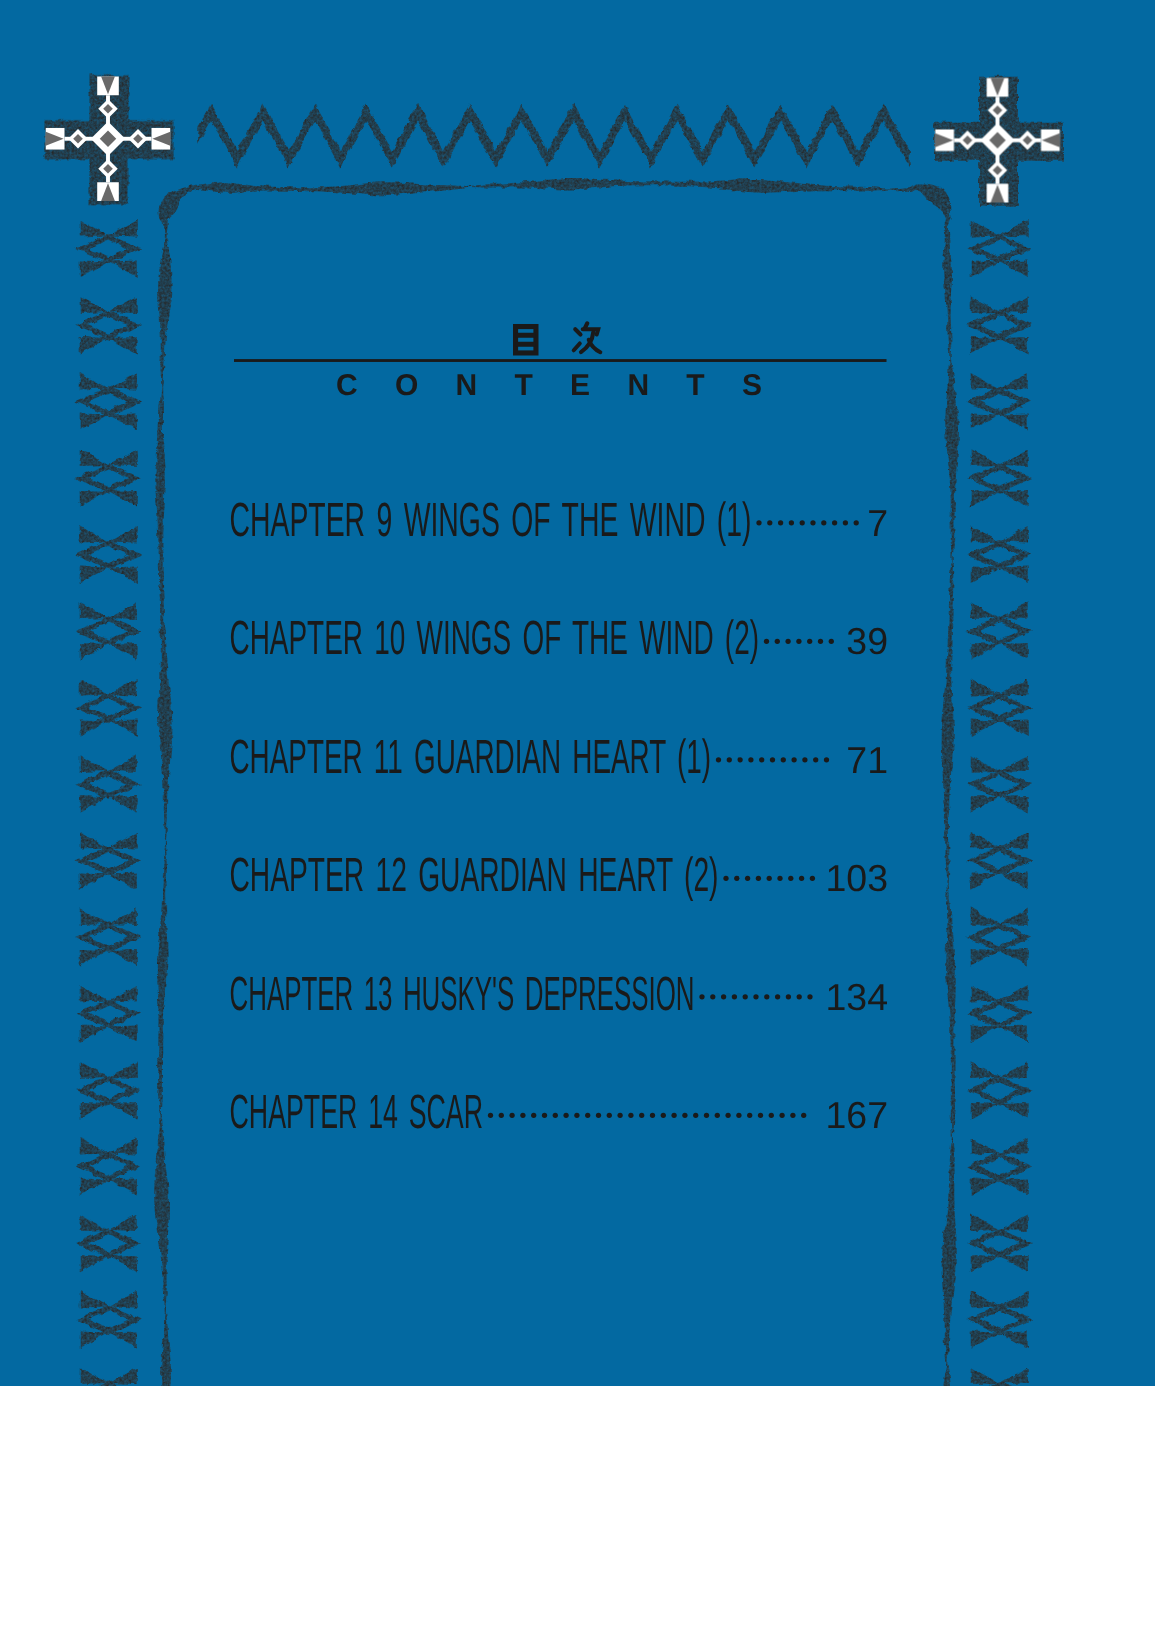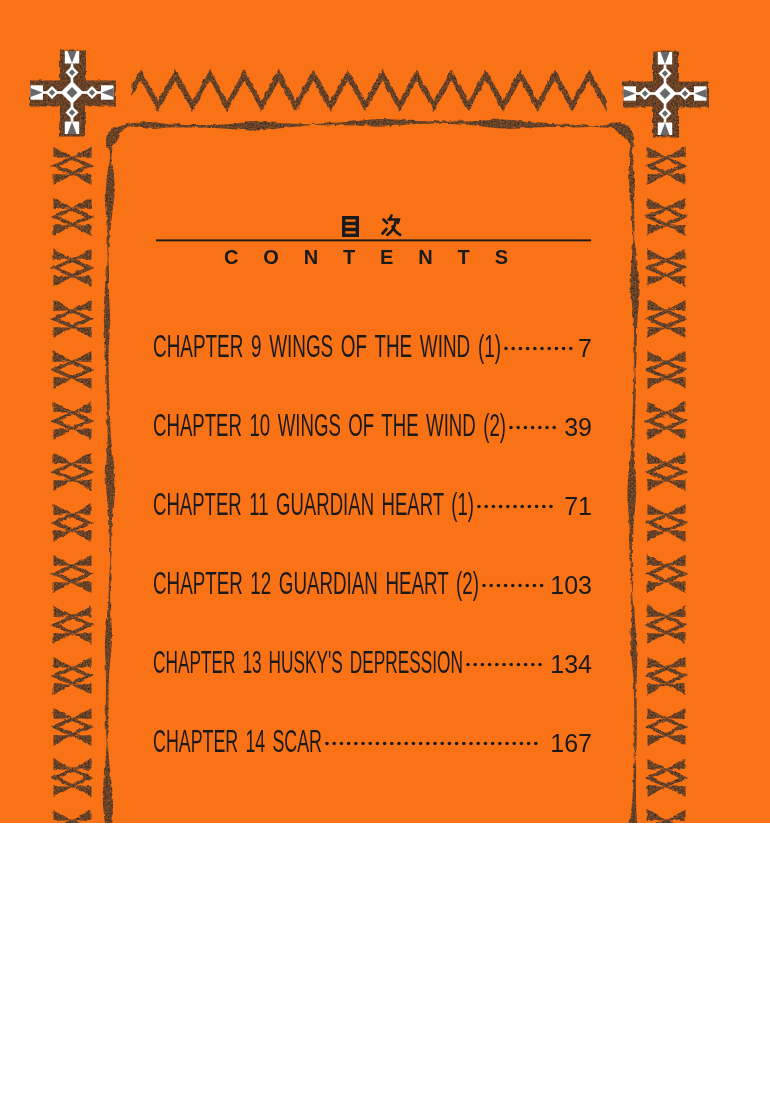--- a/index.html
+++ b/index.html
@@ -1,14 +1,14 @@
 <!DOCTYPE html>
 <html><head><meta charset="utf-8"><style>
 html,body{margin:0;padding:0;background:#fff}
-#page{position:relative;width:770px;height:823px;background:#f97316;overflow:hidden;
+#page{position:relative;width:770px;height:924px;background:#0369a1;overflow:hidden;
 font-family:"Liberation Sans",sans-serif}
 </style></head><body>
 <div id="page">
 <svg xmlns="http://www.w3.org/2000/svg" width="770" height="1100" viewBox="0 0 770 1100" style="position:absolute;top:0;left:0">
 <defs>
 <filter id="grain" x="-3%" y="-3%" width="106%" height="106%">
   <feTurbulence type="fractalNoise" baseFrequency="0.6" numOctaves="3" seed="11" result="n"></feTurbulence>
   <feTurbulence type="turbulence" baseFrequency="0.11" numOctaves="2" seed="4" result="d"></feTurbulence>
   <feDisplacementMap in="SourceGraphic" in2="d" scale="3" xChannelSelector="R" yChannelSelector="G" result="disp"></feDisplacementMap>
   <feColorMatrix in="n" type="luminanceToAlpha" result="na"></feColorMatrix>

